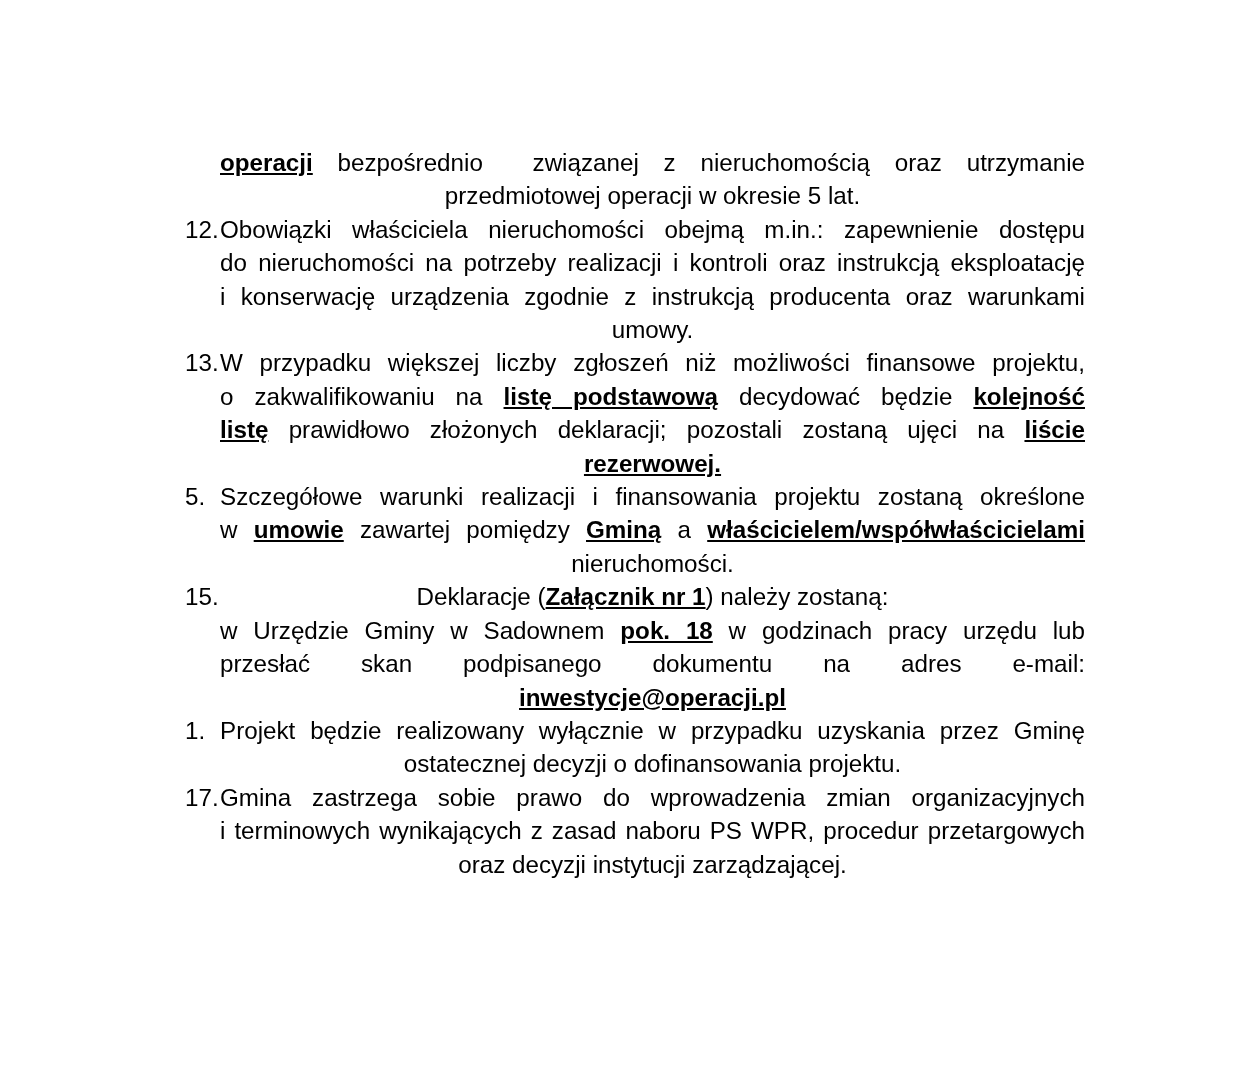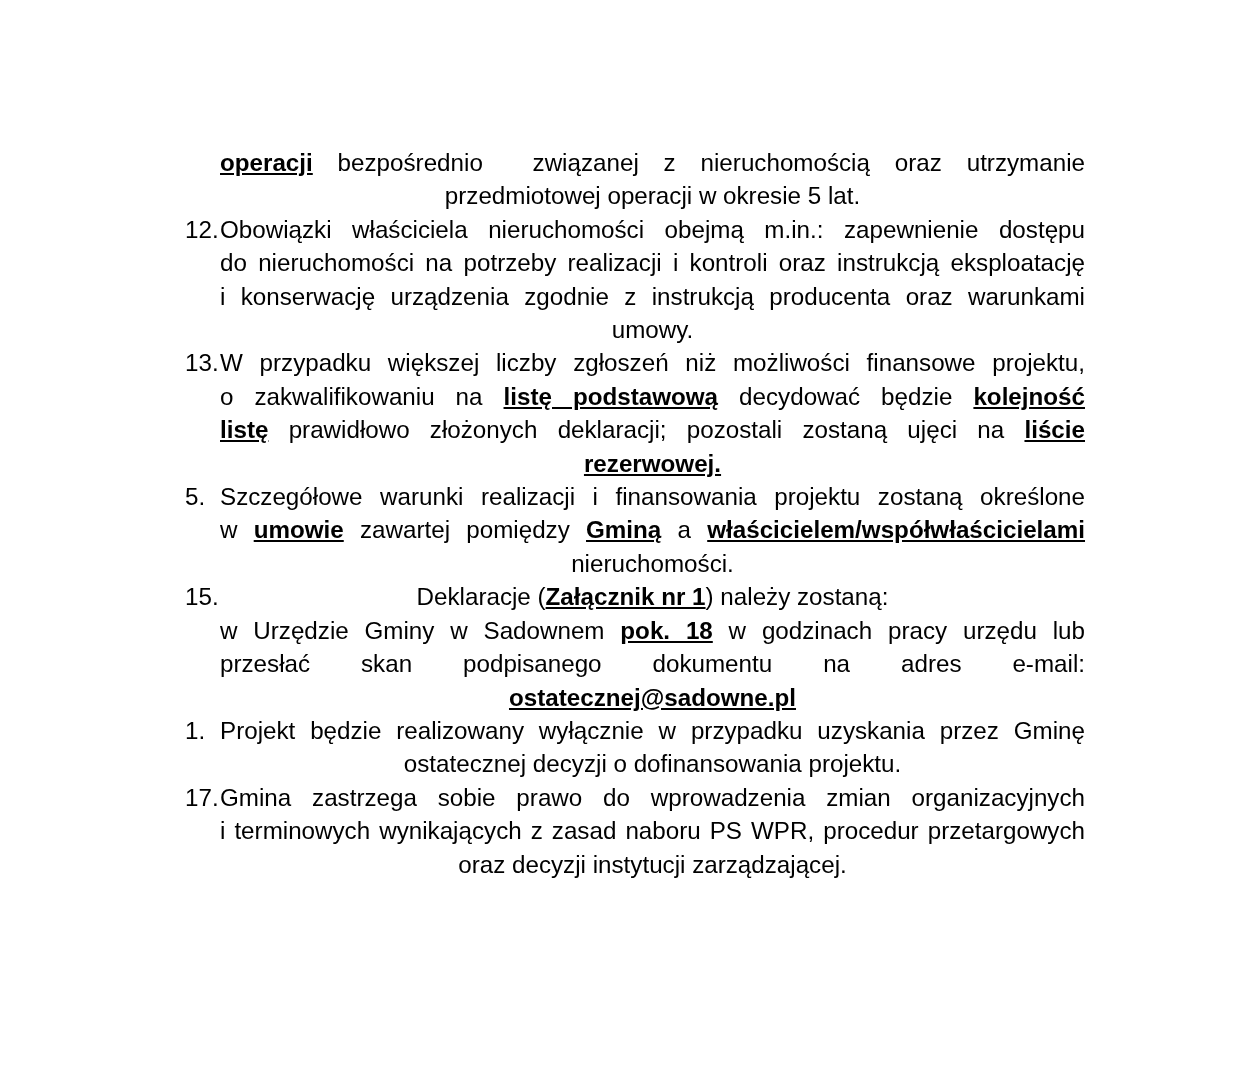--- a/index.html
+++ b/index.html
@@ -72,21 +72,21 @@
       <div class="jl"><span>Szczegółowe warunki realizacji i finansowania projektu zostaną określone</span></div>
       <div class="jl"><span>w </span><b>umowie</b><span> zawartej pomiędzy </span><b>Gminą</b><span> a </span><b>właścicielem/współwłaścicielami</b></div>
       <div class="ll"><span>nieruchomości.</span></div>
     </div>
 
     <div class="item">
       <span class="num">15.</span>
       <div class="ll"><span>Deklaracje (</span><b>Załącznik nr 1</b><span>) należy zostaną:</span></div>
       <div class="jl"><span>w Urzędzie Gminy w Sadownem </span><b>pok. 18</b><span> w godzinach pracy urzędu lub</span></div>
       <div class="jl"><span>przesłać skan podpisanego dokumentu na adres e-mail:</span></div>
-      <div class="ll"><b>ostatecznej@sadowne.pl</b></div>
+      <div class="ll"><b>inwestycje@operacji.pl</b></div>
     </div>
 
     <div class="item">
       <span class="num">1.</span>
       <div class="jl"><span>Projekt będzie realizowany wyłącznie w przypadku uzyskania przez Gminę</span></div>
       <div class="ll"><span>ostatecznej decyzji o dofinansowania projektu.</span></div>
     </div>
 
     <div class="item">
       <span class="num">17.</span>

